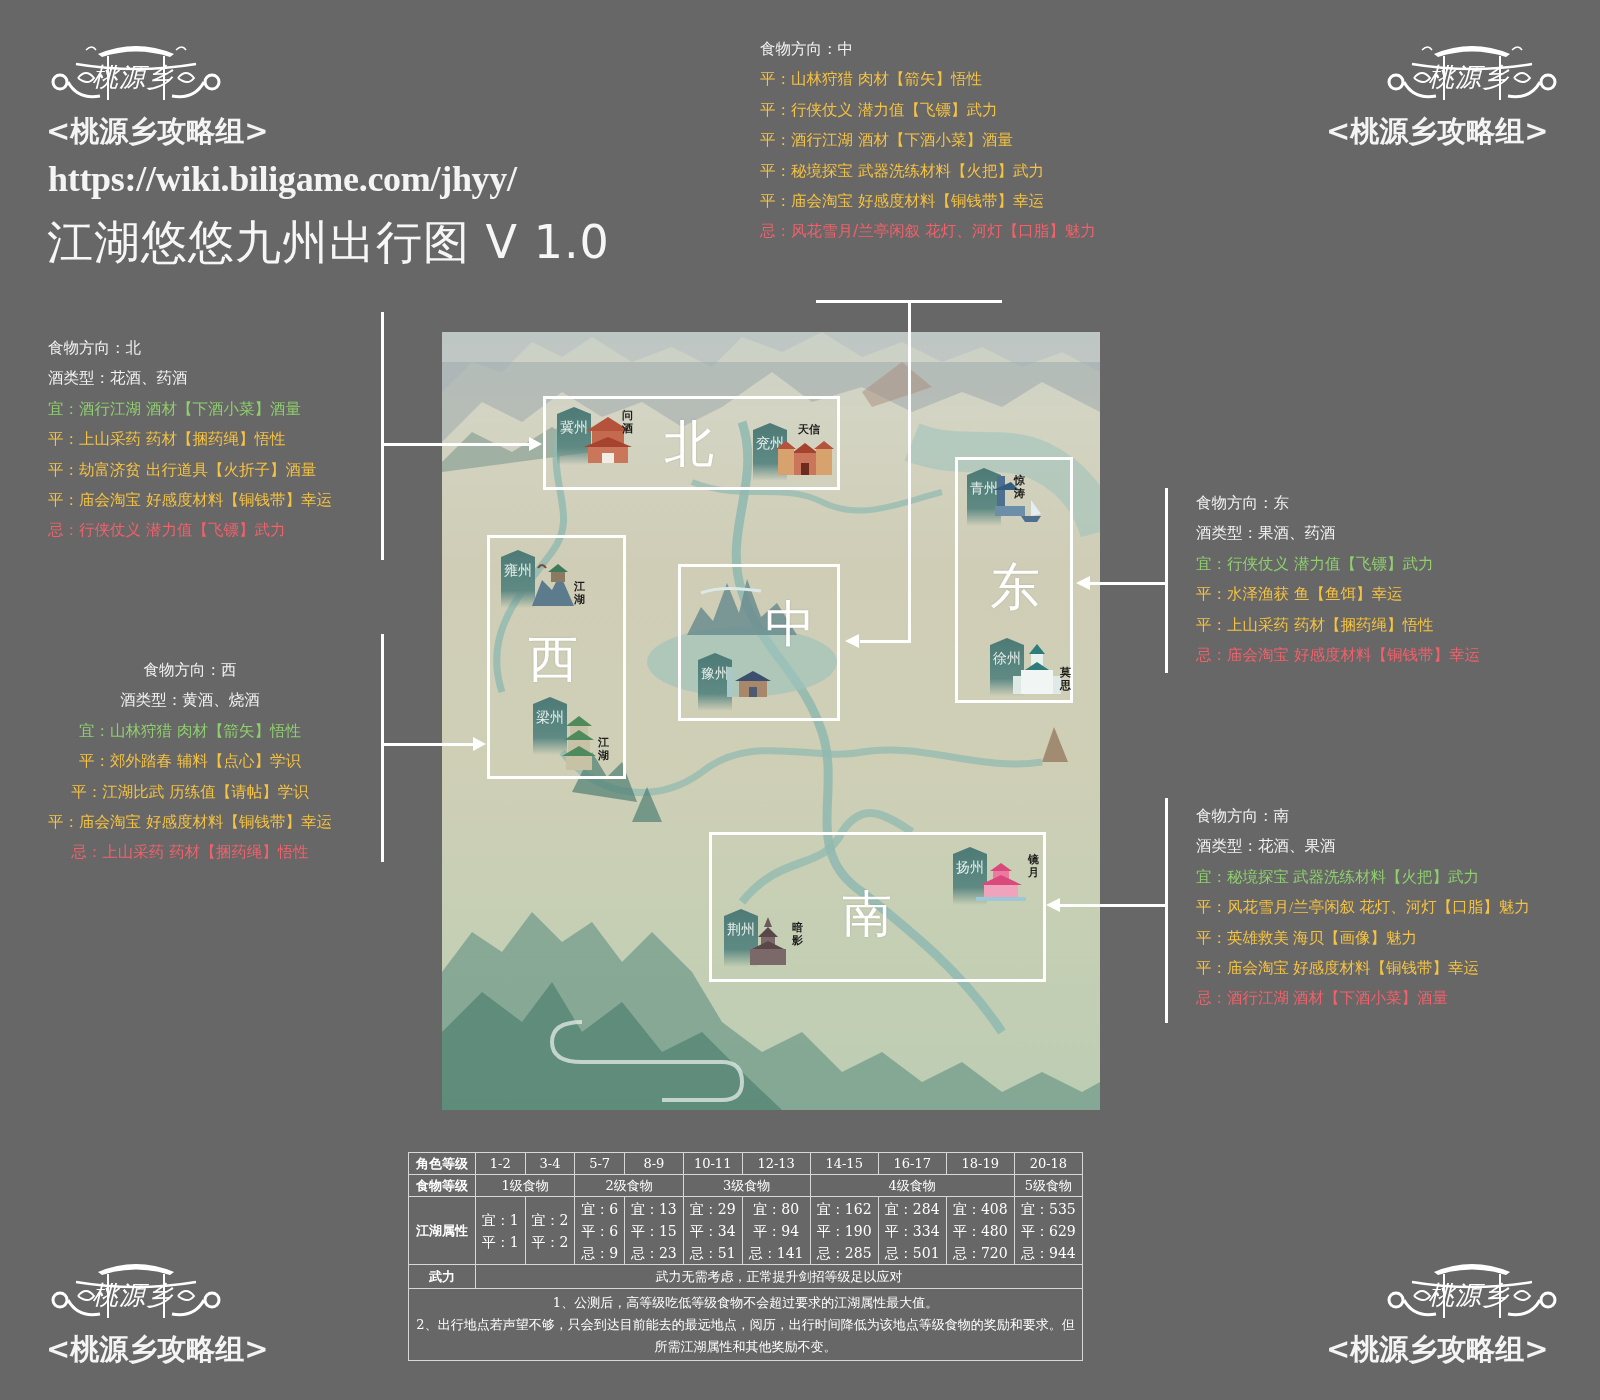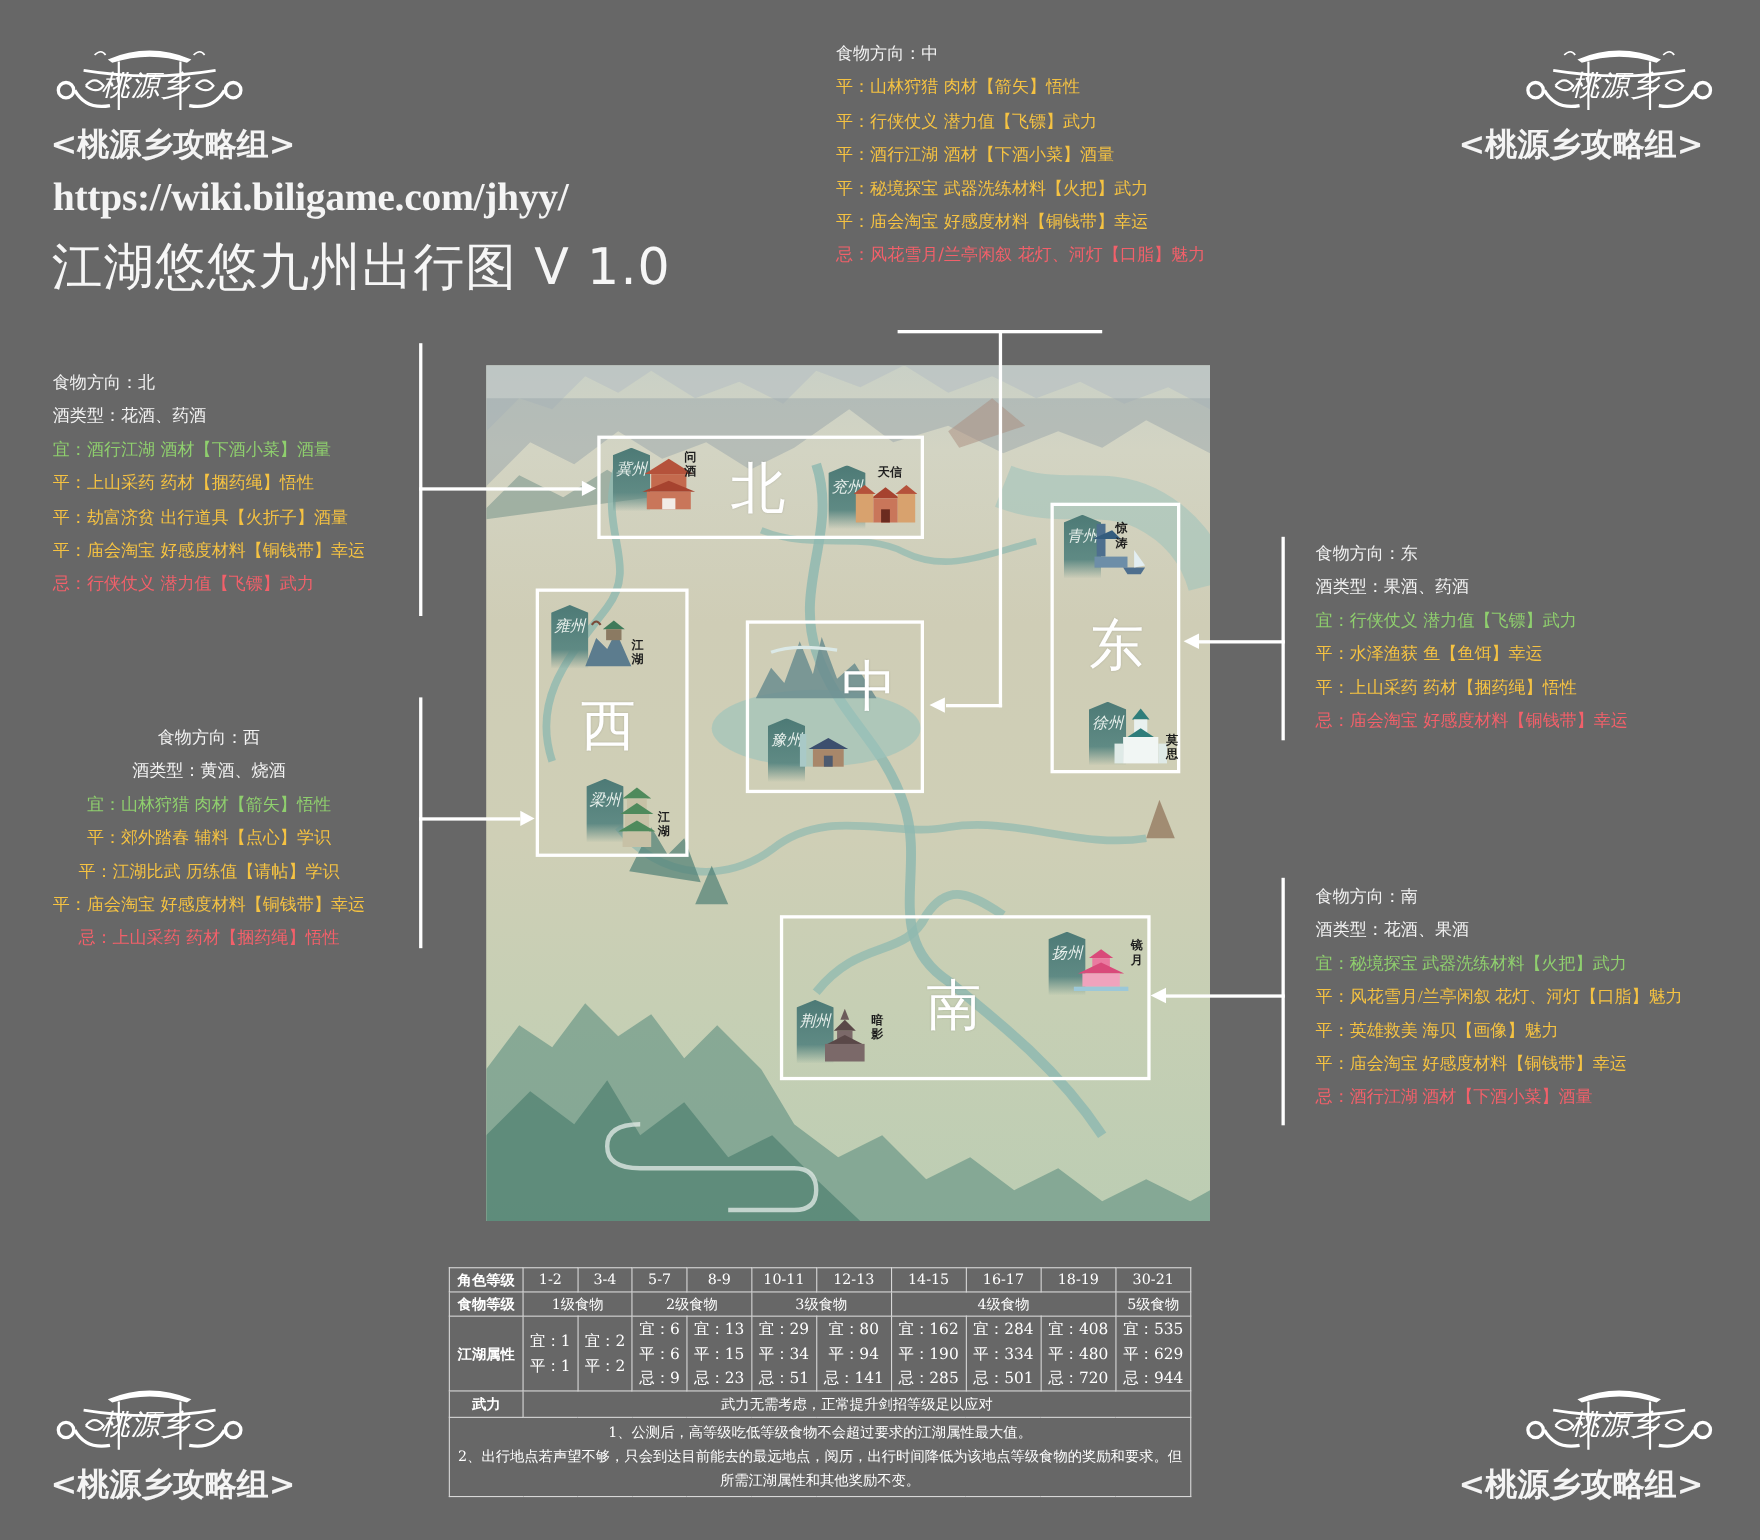--- a/index.html
+++ b/index.html
@@ -37,21 +37,21 @@
   .ln { position: absolute; background: #fff; }
   .arrow { position: absolute; width: 0; height: 0; border-style: solid; }
 
   
   .map { position: absolute; left: 442px; top: 332px; width: 658px; height: 778px; overflow: hidden;
          background: linear-gradient(180deg, #c9d0c6 0%, #d3d4c3 10%, #cfcdb6 30%, #cfcfb6 55%, #c6cfb4 75%, #bccdb3 100%); }
   .map svg.bg { position: absolute; left: 0; top: 0; }
   .region { position: absolute; border: 3px solid #fff; }
   .region .dir { position: absolute; font-size: 50px; color: #fff; font-family: "DejaVu Sans", sans-serif; text-shadow: 0 0 2px rgba(0,0,0,0.15); }
   .banner { position: absolute; width: 34px; padding: 12px 0 8px; background: linear-gradient(180deg, #4d7a76 0%, #5f8a84 70%, rgba(95,138,132,0) 100%);
-            clip-path: polygon(50% 0, 100% 12%, 100% 100%, 0 100%, 0 12%); color: #e8f0ec; font-size: 14px; line-height: 17px; text-align: center; font-style: italic; }
+            clip-path: polygon(50% 0, 100% 12%, 100% 100%, 0 100%, 0 12%); color: #e8f0ec; font-size: 14px; line-height: 17px; text-align: center; }
   .bld { position: absolute; }
   .tag { position: absolute; font-family: "DejaVu Serif", serif; font-weight: bold; font-size: 11px; line-height: 13px; color: #1d1d1d; width: 12px; text-align: left; }
 
   
   .tbl { position: absolute; left: 408px; top: 1152px; width: 675px; border-collapse: collapse; font-family: "DejaVu Serif", "Liberation Serif", serif; color: #ffffff; font-size: 13px; }
   .tbl td { border: 1.5px solid #d8d8d8; text-align: center; vertical-align: middle; padding: 0; }
   .tbl .h { height: 22px; }
   .tbl .attr-row td { height: 68px; }
   .tbl .attr { line-height: 22px; font-size: 14px; }
   .tbl .wuli td { height: 24px; }
@@ -252,21 +252,21 @@
     <div class="bld" style="left:40px; top:22px;">
       <svg width="46" height="46" viewBox="0 0 46 46">
           <path d="M2 46 L12 20 L22 30 L30 14 L44 46 Z" fill="#5c7c8e"></path>
           <path d="M18 12 L28 4 L38 12 Z" fill="#3f7a5a"></path>
           <rect x="21" y="12" width="14" height="10" fill="#8b7a62"></rect>
           <path d="M8 8 q4 -6 8 0" stroke="#7a4a3a" stroke-width="2" fill="none"></path>
         </svg>
     </div>
     <div class="tag" style="left:84px; top:42px;">江湖</div>
     <div class="dir" style="left:38px; top:88px;">西</div>
-    <div class="banner" style="left:43px; top:170px; height:58px;text-align:center;">梁州</div>
+    <div class="banner" style="left:43px; top:159px; height:58px;text-align:center;">梁州</div>
     <div class="bld" style="left:72px; top:176px;">
       <svg width="34" height="56" viewBox="0 0 34 56">
           <path d="M4 12 L17 2 L30 12 Z" fill="#4f8a5c"></path>
           <rect x="8" y="12" width="18" height="10" fill="#c7c1a6"></rect>
           <path d="M2 26 L17 16 L32 26 Z" fill="#4f8a5c"></path>
           <rect x="6" y="26" width="22" height="12" fill="#c7c1a6"></rect>
           <path d="M0 42 L17 32 L34 42 Z" fill="#4f8a5c"></path>
           <rect x="4" y="42" width="26" height="14" fill="#c7c1a6"></rect>
         </svg>
     </div>
@@ -373,21 +373,21 @@
     <td class="first">角色等级</td>
     <td>1-2</td>
     <td>3-4</td>
     <td>5-7</td>
     <td>8-9</td>
     <td>10-11</td>
     <td>12-13</td>
     <td>14-15</td>
     <td>16-17</td>
     <td>18-19</td>
-    <td>30-21</td>
+    <td>20-18</td>
   </tr>
   <tr class="h">
     <td class="first">食物等级</td>
     <td colspan="2">1级食物</td>
     <td colspan="2">2级食物</td>
     <td colspan="2">3级食物</td>
     <td colspan="3">4级食物</td>
     <td colspan="1">5级食物</td>
   </tr>
   <tr class="attr-row">

